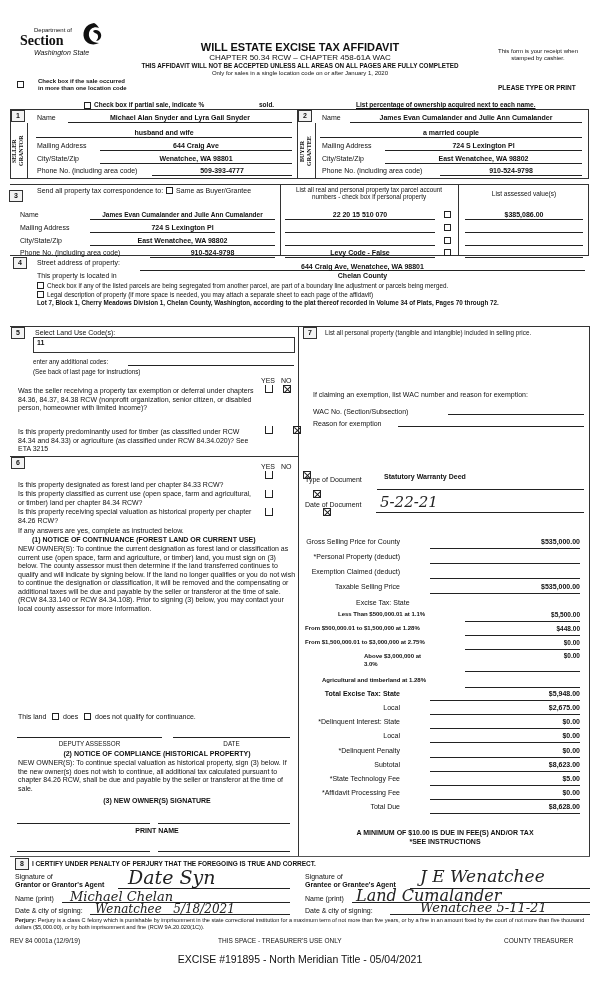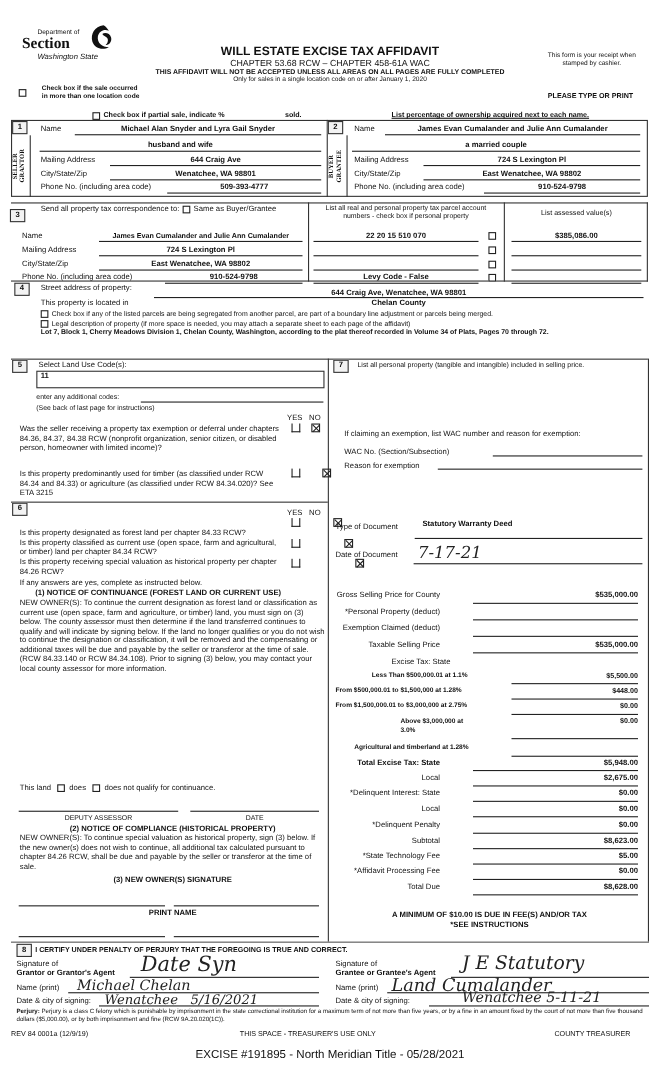--- a/index.html
+++ b/index.html
@@ -37,21 +37,21 @@
   <div class="abs" style="left:14px;top:7px;font-size:6px;">Department of</div>
   <div class="abs" style="left:0;top:13px;font-size:14px;font-weight:bold;font-family:'Liberation Serif',serif;">Section</div>
   <div class="abs" style="left:14px;top:29px;font-size:7px;font-style:italic;">Washington State</div>
   <svg class="abs" style="left:62px;top:2px;" width="22" height="24" viewBox="0 0 22 24">
     <path d="M12 1 C4 2 0 9 2 16 C4 22 11 24 17 21 C11 21 6 17 7 11 C8 6 13 4 17 6 C15 3 14 2 12 1 Z" fill="#111"></path>
     <path d="M11 9 C13 7 18 8 19 12 C20 16 17 19 14 19 C16 17 17 14 15 12 C14 11 12 11 11 9 Z" fill="#111"></path>
   </svg>
 </div>
 
 <div class="abs b c" style="left:150px;top:41px;width:300px;font-size:11px;">WILL ESTATE EXCISE TAX AFFIDAVIT</div>
-<div class="abs c" style="left:150px;top:53px;width:300px;font-size:8px;">CHAPTER 53.68 RCW – CHAPTER 458-61A WAC</div>
+<div class="abs c" style="left:150px;top:53px;width:300px;font-size:8px;">CHAPTER 50.34 RCW – CHAPTER 458-61A WAC</div>
 <div class="abs b c" style="left:110px;top:62px;width:380px;font-size:6.3px;">THIS AFFIDAVIT WILL NOT BE ACCEPTED UNLESS ALL AREAS ON ALL PAGES ARE FULLY COMPLETED</div>
 <div class="abs c" style="left:150px;top:70px;width:300px;font-size:6px;">Only for sales in a single location code on or after January 1, 2020</div>
 <div class="abs c" style="left:488px;top:48px;width:100px;font-size:6px;line-height:7px;">This form is your receipt when stamped by cashier.</div>
 
 <span class="abs cb" style="left:17px;top:81px;"></span>
 <div class="abs b" style="left:38px;top:78px;width:90px;font-size:6px;line-height:7px;">Check box if the sale occurred in more than one location code</div>
 <div class="abs b" style="left:498px;top:84px;font-size:6.5px;">PLEASE TYPE OR PRINT</div>
 
 <span class="abs cb" style="left:84px;top:102px;"></span>
 <div class="abs b" style="left:94px;top:101px;font-size:6.5px;">Check box if partial sale, indicate %</div>
@@ -226,21 +226,21 @@
 <div class="lbl" style="left:313px;top:408px;">WAC No. (Section/Subsection)</div>
 <div class="abs line" style="left:448px;top:406px;width:136px;height:9px;"></div>
 <div class="lbl" style="left:313px;top:420px;">Reason for exemption</div>
 <div class="abs line" style="left:398px;top:418px;width:186px;height:9px;"></div>
 
 <div class="lbl" style="left:305px;top:476px;">Type of Document</div>
 <div class="lbl b" style="left:384px;top:473px;">Statutory Warranty Deed</div>
 <div class="abs line" style="left:377px;top:481px;width:207px;height:9px;"></div>
 <div class="lbl" style="left:305px;top:501px;">Date of Document</div>
 <div class="abs line" style="left:376px;top:504px;width:208px;height:9px;"></div>
-<div class="abs hand" style="left:380px;top:493px;font-size:15px;">7-17-21</div>
+<div class="abs hand" style="left:380px;top:493px;font-size:15px;">5-22-21</div>
 
 
 <div class="money-row" style="top:538px;">
   <span class="ml">Gross Selling Price for County</span>
   <span class="mv">$535,000.00</span>
 </div>
 <div class="money-row" style="top:553px;">
   <span class="ml">*Personal Property (deduct)</span>
   <span class="mv"></span>
 </div>
@@ -321,38 +321,38 @@
 
 <div class="lbl" style="left:15px;top:873px;">Signature of</div>
 <div class="lbl b" style="left:15px;top:881px;">Grantor or Grantor's Agent</div>
 <div class="abs line" style="left:118px;top:880px;width:172px;height:9px;"></div>
 <div class="abs hand" style="left:128px;top:866px;font-size:19px;">Date Syn</div>
 <div class="lbl" style="left:15px;top:895px;">Name (print)</div>
 <div class="abs line" style="left:62px;top:894px;width:228px;height:9px;"></div>
 <div class="abs hand" style="left:70px;top:889px;font-size:13px;">Michael Chelan</div>
 <div class="lbl" style="left:15px;top:907px;">Date &amp; city of signing:</div>
 <div class="abs line" style="left:90px;top:906px;width:200px;height:9px;"></div>
-<div class="abs hand" style="left:95px;top:902px;font-size:12px;white-space:pre;">Wenatchee   5/16/2021</div>
+<div class="abs hand" style="left:95px;top:902px;font-size:12px;white-space:pre;">Wenatchee   5/18/2021</div>
 
 <div class="lbl" style="left:305px;top:873px;">Signature of</div>
 <div class="lbl b" style="left:305px;top:881px;">Grantee or Grantee's Agent</div>
 <div class="abs line" style="left:410px;top:880px;width:180px;height:9px;"></div>
-<div class="abs hand" style="left:420px;top:866px;font-size:17px;">J E Statutory</div>
+<div class="abs hand" style="left:420px;top:866px;font-size:17px;">J E Wenatchee</div>
 <div class="lbl" style="left:305px;top:895px;">Name (print)</div>
 <div class="abs line" style="left:352px;top:894px;width:238px;height:9px;"></div>
 <div class="abs hand" style="left:356px;top:886px;font-size:16px;">Land Cumalander</div>
 <div class="lbl" style="left:305px;top:907px;">Date &amp; city of signing:</div>
 <div class="abs line" style="left:390px;top:906px;width:200px;height:9px;"></div>
 <div class="abs hand" style="left:420px;top:900px;font-size:13px;">Wenatchee 5-11-21</div>
 
 <div class="abs" style="left:15px;top:917px;width:575px;font-size:5.6px;line-height:6.5px;">
   <span class="b">Perjury:</span>
   <span>Perjury is a class C felony which is punishable by imprisonment in the state correctional institution for a maximum term of not more than five years, or by a fine in an amount fixed by the court of not more than five thousand dollars ($5,000.00), or by both imprisonment and fine (RCW 9A.20.020(1C)).</span>
 </div>
 
 
 <div class="lbl" style="left:10px;top:937px;font-size:6.5px;">REV 84 0001a (12/9/19)</div>
 <div class="lbl" style="left:218px;top:937px;font-size:6.5px;">THIS SPACE - TREASURER'S USE ONLY</div>
 <div class="lbl" style="left:504px;top:937px;font-size:6.5px;">COUNTY TREASURER</div>
-<div class="abs c" style="left:100px;top:953px;width:400px;font-size:10.5px;">EXCISE #191895 - North Meridian Title - 05/28/2021</div>
+<div class="abs c" style="left:100px;top:953px;width:400px;font-size:10.5px;">EXCISE #191895 - North Meridian Title - 05/04/2021</div>
 
 
 
 
 </body></html>

